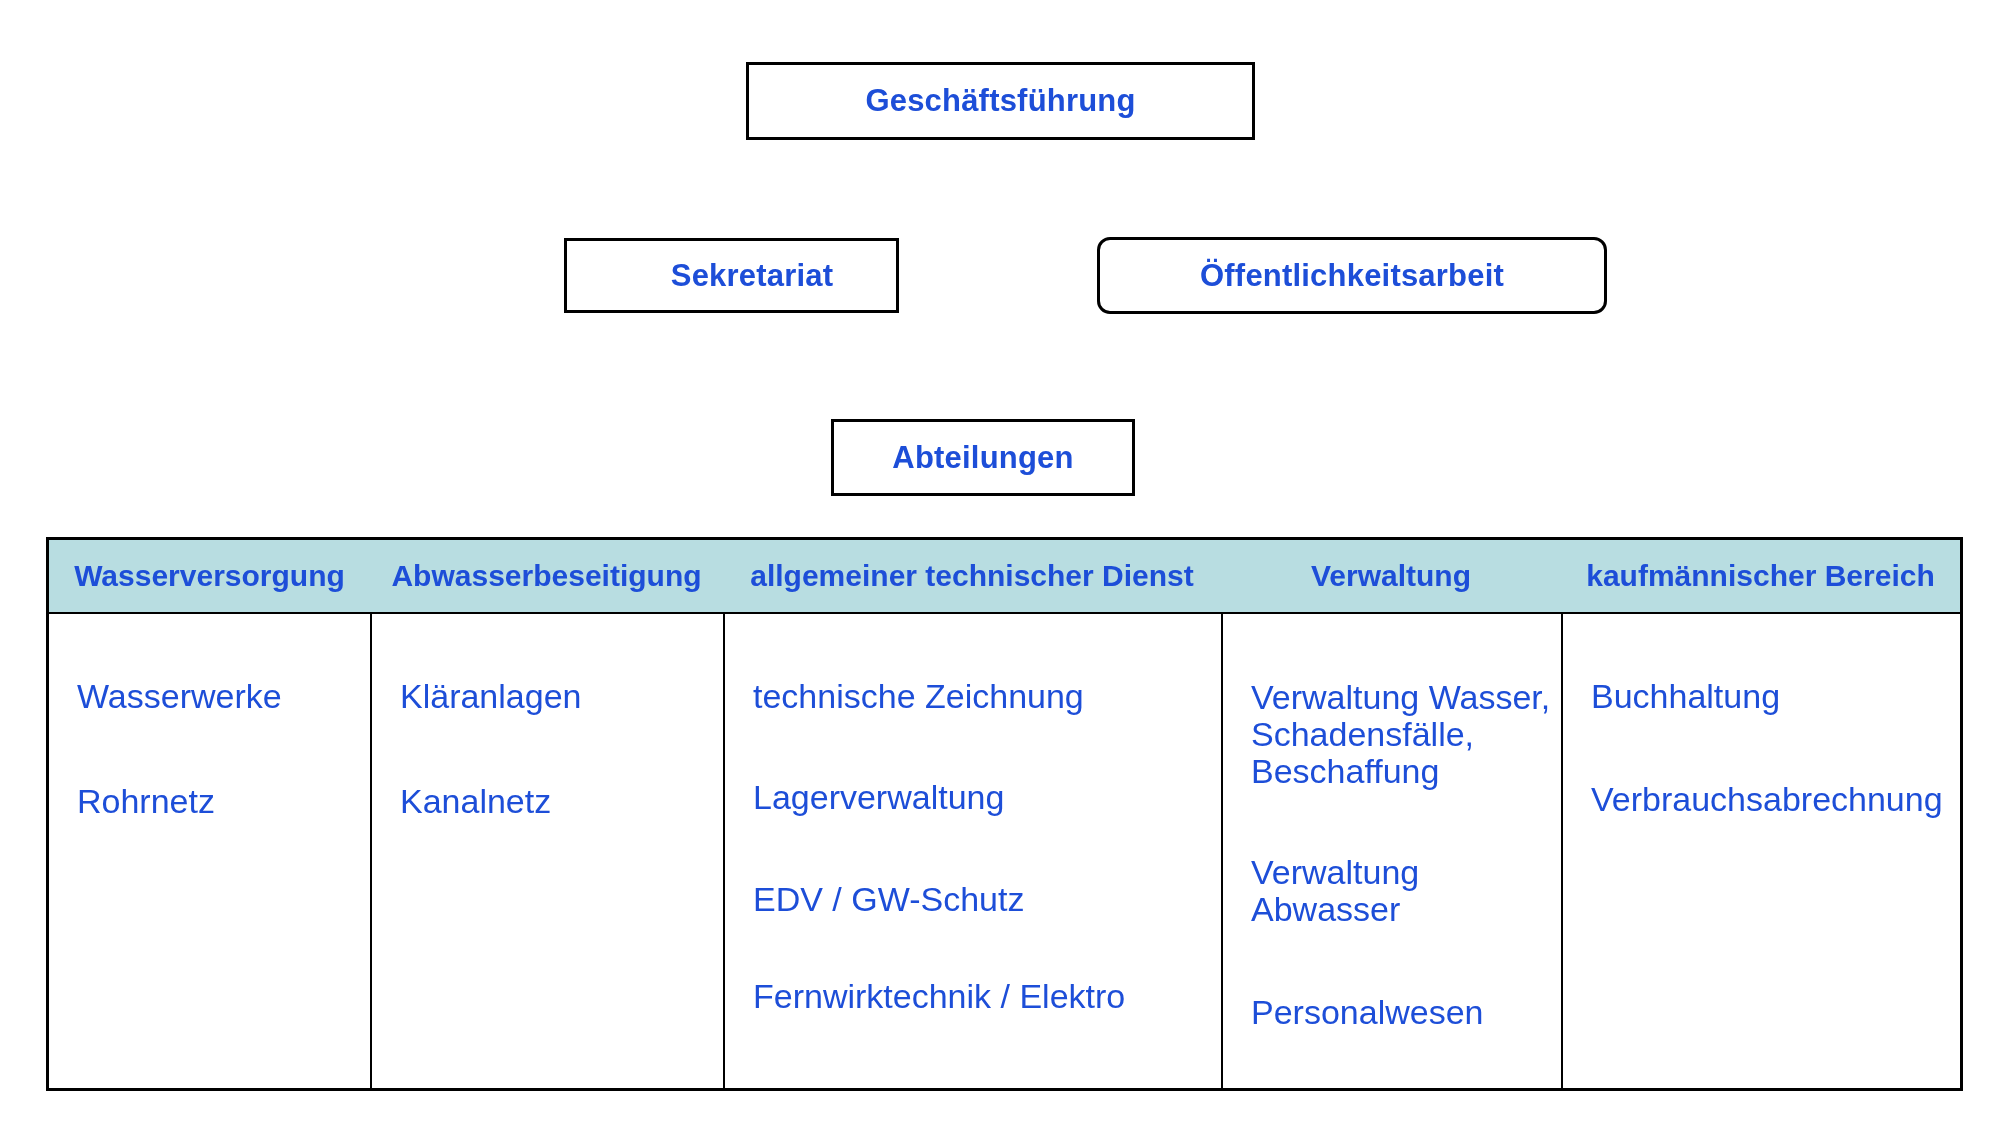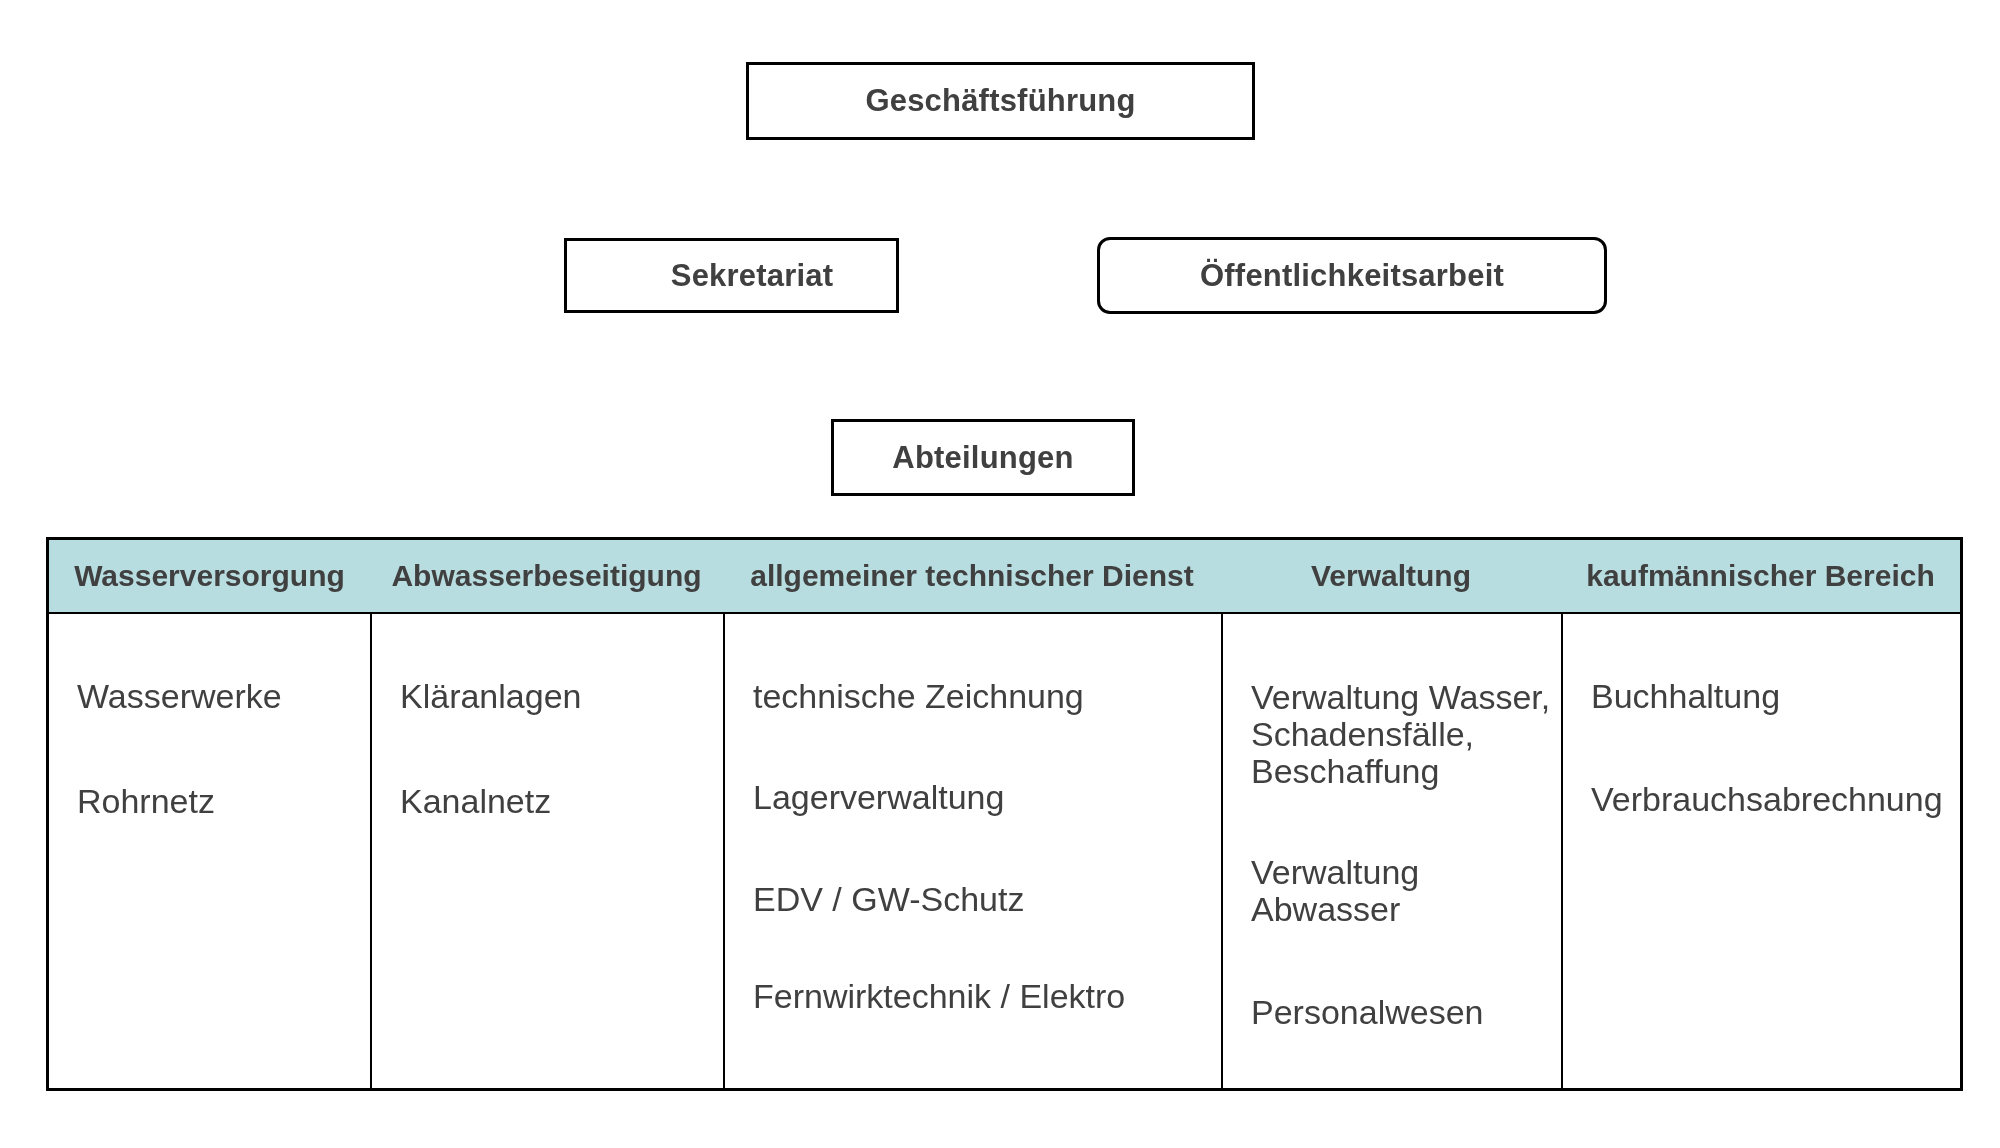--- a/index.html
+++ b/index.html
@@ -6,21 +6,21 @@
     margin: 0;
     padding: 0;
     background: #ffffff;
   }
   .canvas {
     position: relative;
     width: 2000px;
     height: 1148px;
     background: #ffffff;
     font-family: "Liberation Sans", "DejaVu Sans", sans-serif;
-    color: #404040;
+    color: #1d4ed8;
     overflow: hidden;
   }
   
   .org-box {
     position: absolute;
     box-sizing: border-box;
     border: 3px solid #000000;
     background: #ffffff;
     display: flex;
     align-items: center;

